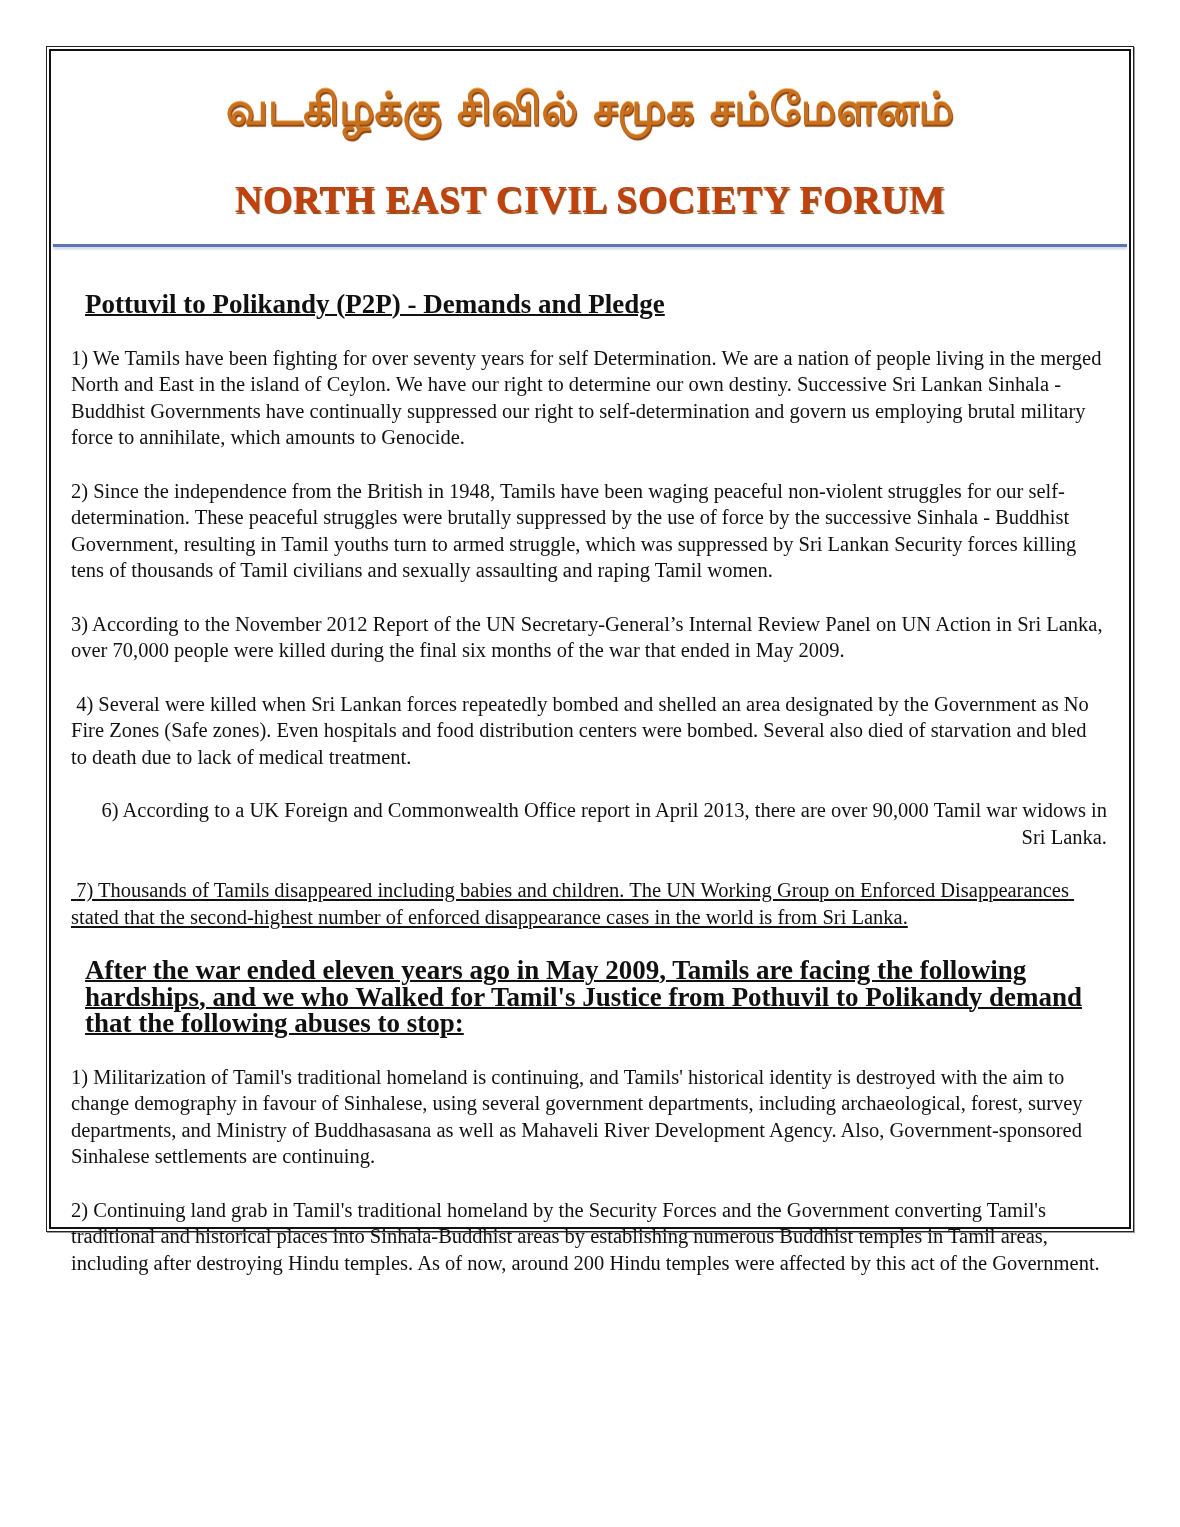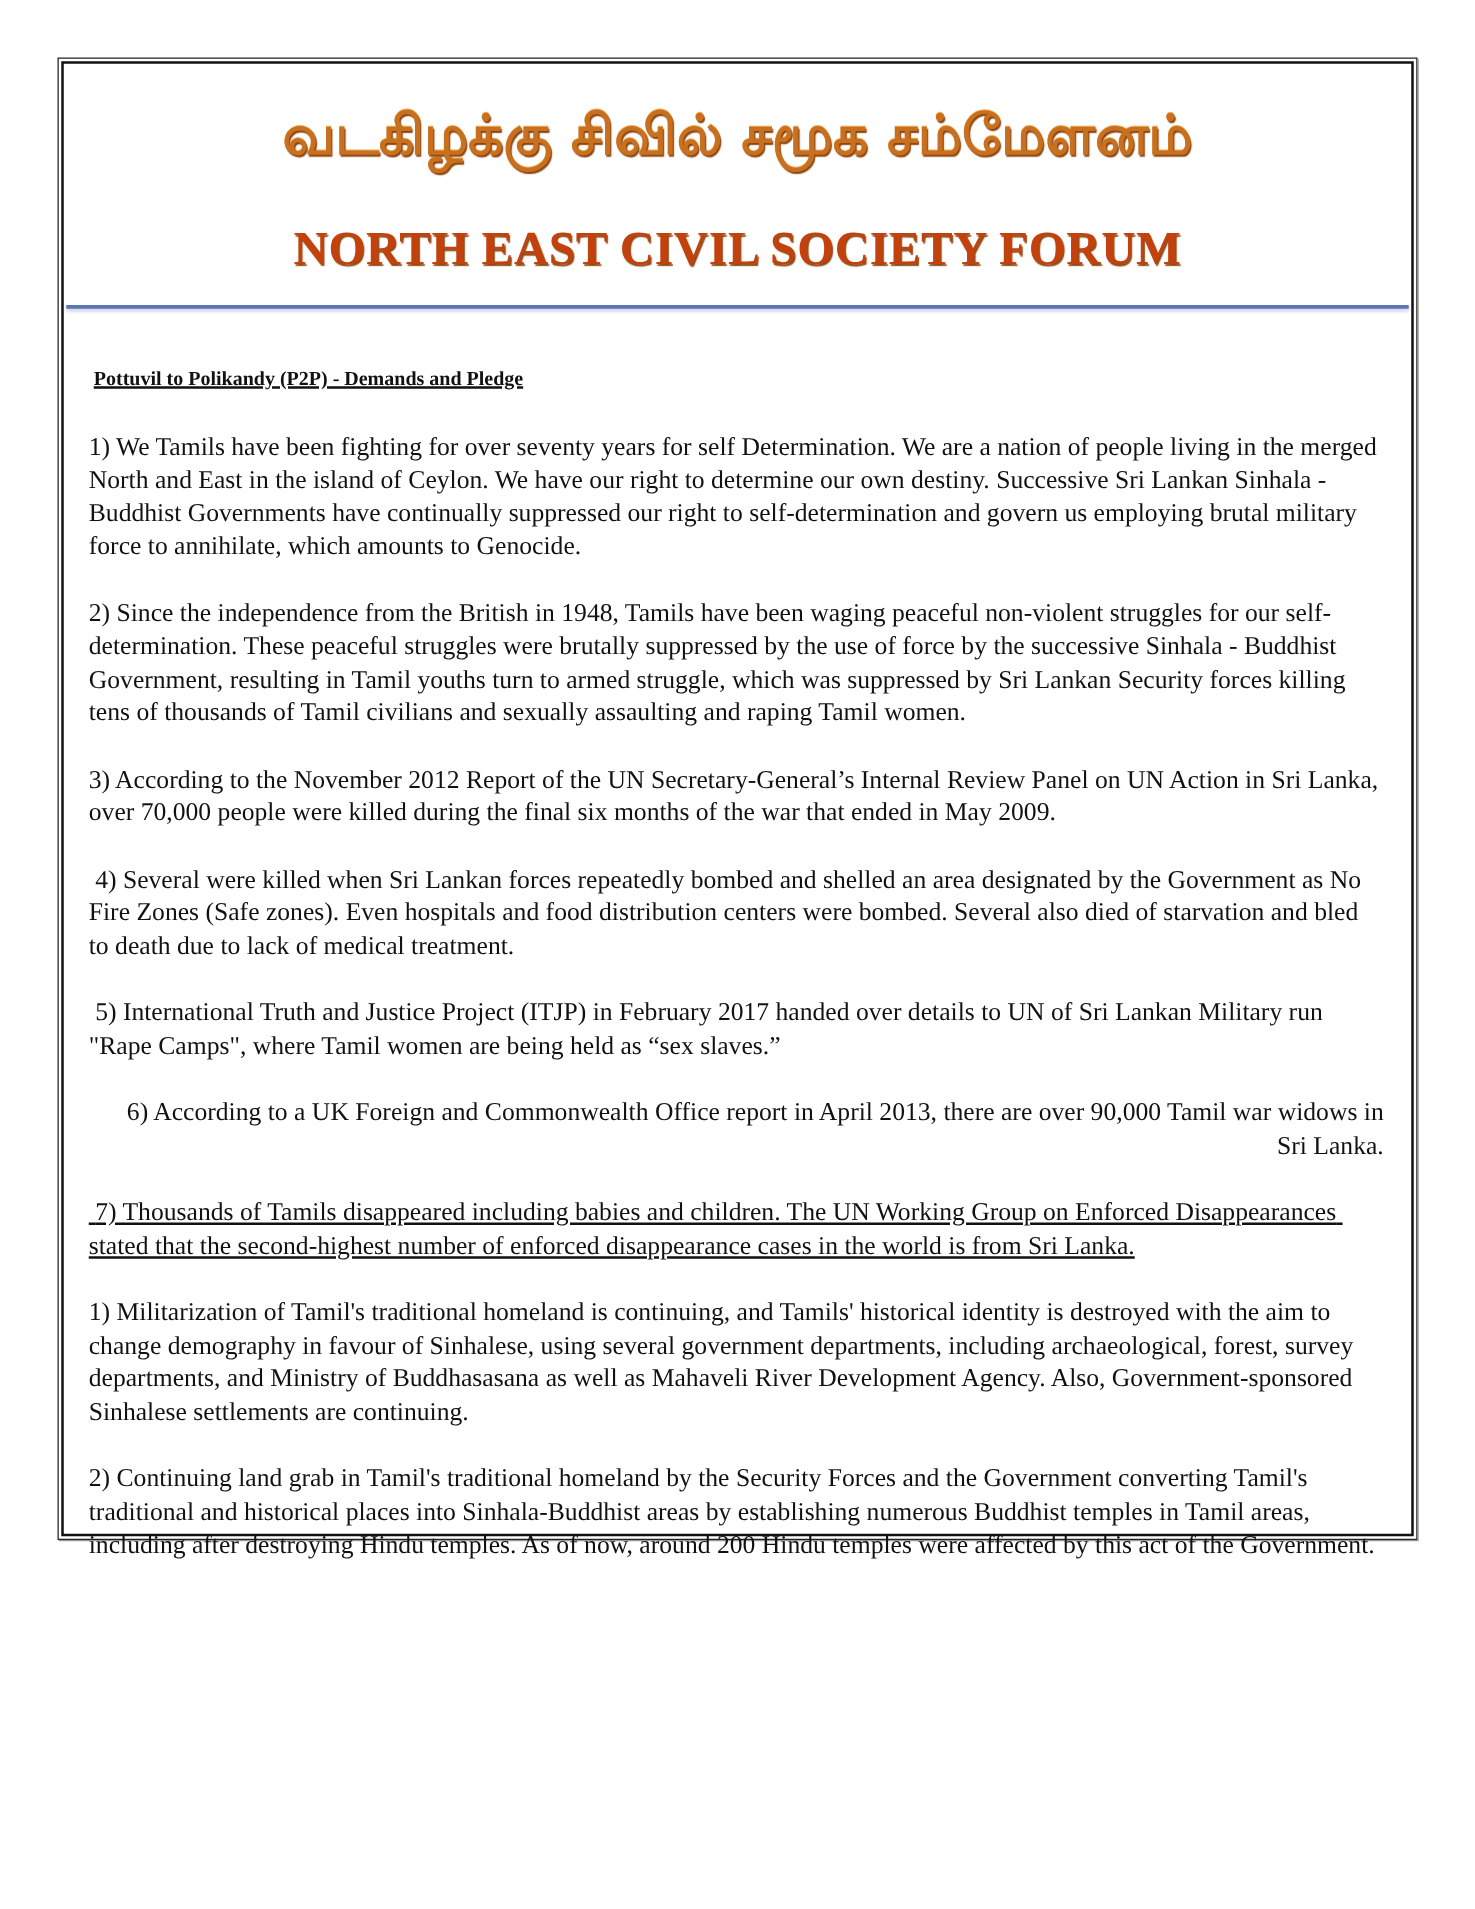--- a/index.html
+++ b/index.html
@@ -75,22 +75,22 @@
       left: 20px;
       right: 22px;
       top: 240px;
       font-size: 20.5px;
       line-height: 26.5px;
     }
     .section-title {
       font-weight: bold;
       text-decoration: underline;
       text-decoration-thickness: 2px;
-      margin: 0 0 27px 4px;
-      font-size: 16px;
+      margin: 0 0 27px 14px;
+      font-size: 27px;
     }
     .para {
       margin: 0 0 27px 0;
     }
     .section-title.long {
       margin-bottom: 27px;
     }
   </style>
 </head>
 <body>
@@ -102,23 +102,23 @@
     <div class="header-english">NORTH EAST CIVIL SOCIETY FORUM</div>
     <div class="header-rule"></div>
 
     <div class="content">
       <p class="section-title">Pottuvil to Polikandy (P2P) - Demands and Pledge</p>
 
       <p class="para">1) We Tamils have been fighting for over seventy years for self Determination. We are a nation of people living in the merged North and East in the island of Ceylon. We have our right to determine our own destiny. Successive Sri Lankan Sinhala - Buddhist Governments have continually suppressed our right to self-determination and govern us employing brutal military force to annihilate, which amounts to Genocide.</p>
       <p class="para">2) Since the independence from the British in 1948, Tamils have been waging peaceful non-violent struggles for our self-determination. These peaceful struggles were brutally suppressed by the use of force by the successive Sinhala - Buddhist Government, resulting in Tamil youths turn to armed struggle, which was suppressed by Sri Lankan Security forces killing tens of thousands of Tamil civilians and sexually assaulting and raping Tamil women.</p>
       <p class="para">3) According to the November 2012 Report of the UN Secretary-General’s Internal Review Panel on UN Action in Sri Lanka, over 70,000 people were killed during the final six months of the war that ended in May 2009.</p>
       <p class="para" style="white-space: pre-wrap;"> 4) Several were killed when Sri Lankan forces repeatedly bombed and shelled an area designated by the Government as No Fire Zones (Safe zones). Even hospitals and food distribution centers were bombed. Several also died of starvation and bled to death due to lack of medical treatment.</p>
-      <p class="para" style="white-space: pre-wrap;"> 5) International Truth and Justice Project (ITJP) in February 2017 handed over details to UN of Sri Lankan Military run "Rape Camps", where Tamil women are being held as “sex slaves.”</p>
       <p class="para" style="white-space: pre-wrap; text-align: right;"> 6) According to a UK Foreign and Commonwealth Office report in April 2013, there are over 90,000 Tamil war widows in Sri Lanka.</p>
       <p class="para" style="white-space: pre-wrap; text-decoration: underline;"> 7) Thousands of Tamils disappeared including babies and children. The UN Working Group on Enforced Disappearances stated that the second-highest number of enforced disappearance cases in the world is from Sri Lanka.</p>
 
+      <p class="section-title long">After the war ended eleven years ago in May 2009, Tamils are facing the following hardships, and we who Walked for Tamil's Justice from Pothuvil to Polikandy demand that the following abuses to stop: </p>
 
       <p class="para">1) Militarization of Tamil's traditional homeland is continuing, and Tamils' historical identity is destroyed with the aim to change demography in favour of Sinhalese, using several government departments, including archaeological, forest, survey departments, and Ministry of Buddhasasana as well as Mahaveli River Development Agency. Also, Government-sponsored Sinhalese settlements are continuing.</p>
       <p class="para">2) Continuing land grab in Tamil's traditional homeland by the Security Forces and the Government converting Tamil's traditional and historical places into Sinhala-Buddhist areas by establishing numerous Buddhist temples in Tamil areas, including after destroying Hindu temples. As of now, around 200 Hindu temples were affected by this act of the Government.</p>
     </div>
 
   </div>
 </div>
 
 </body></html>

